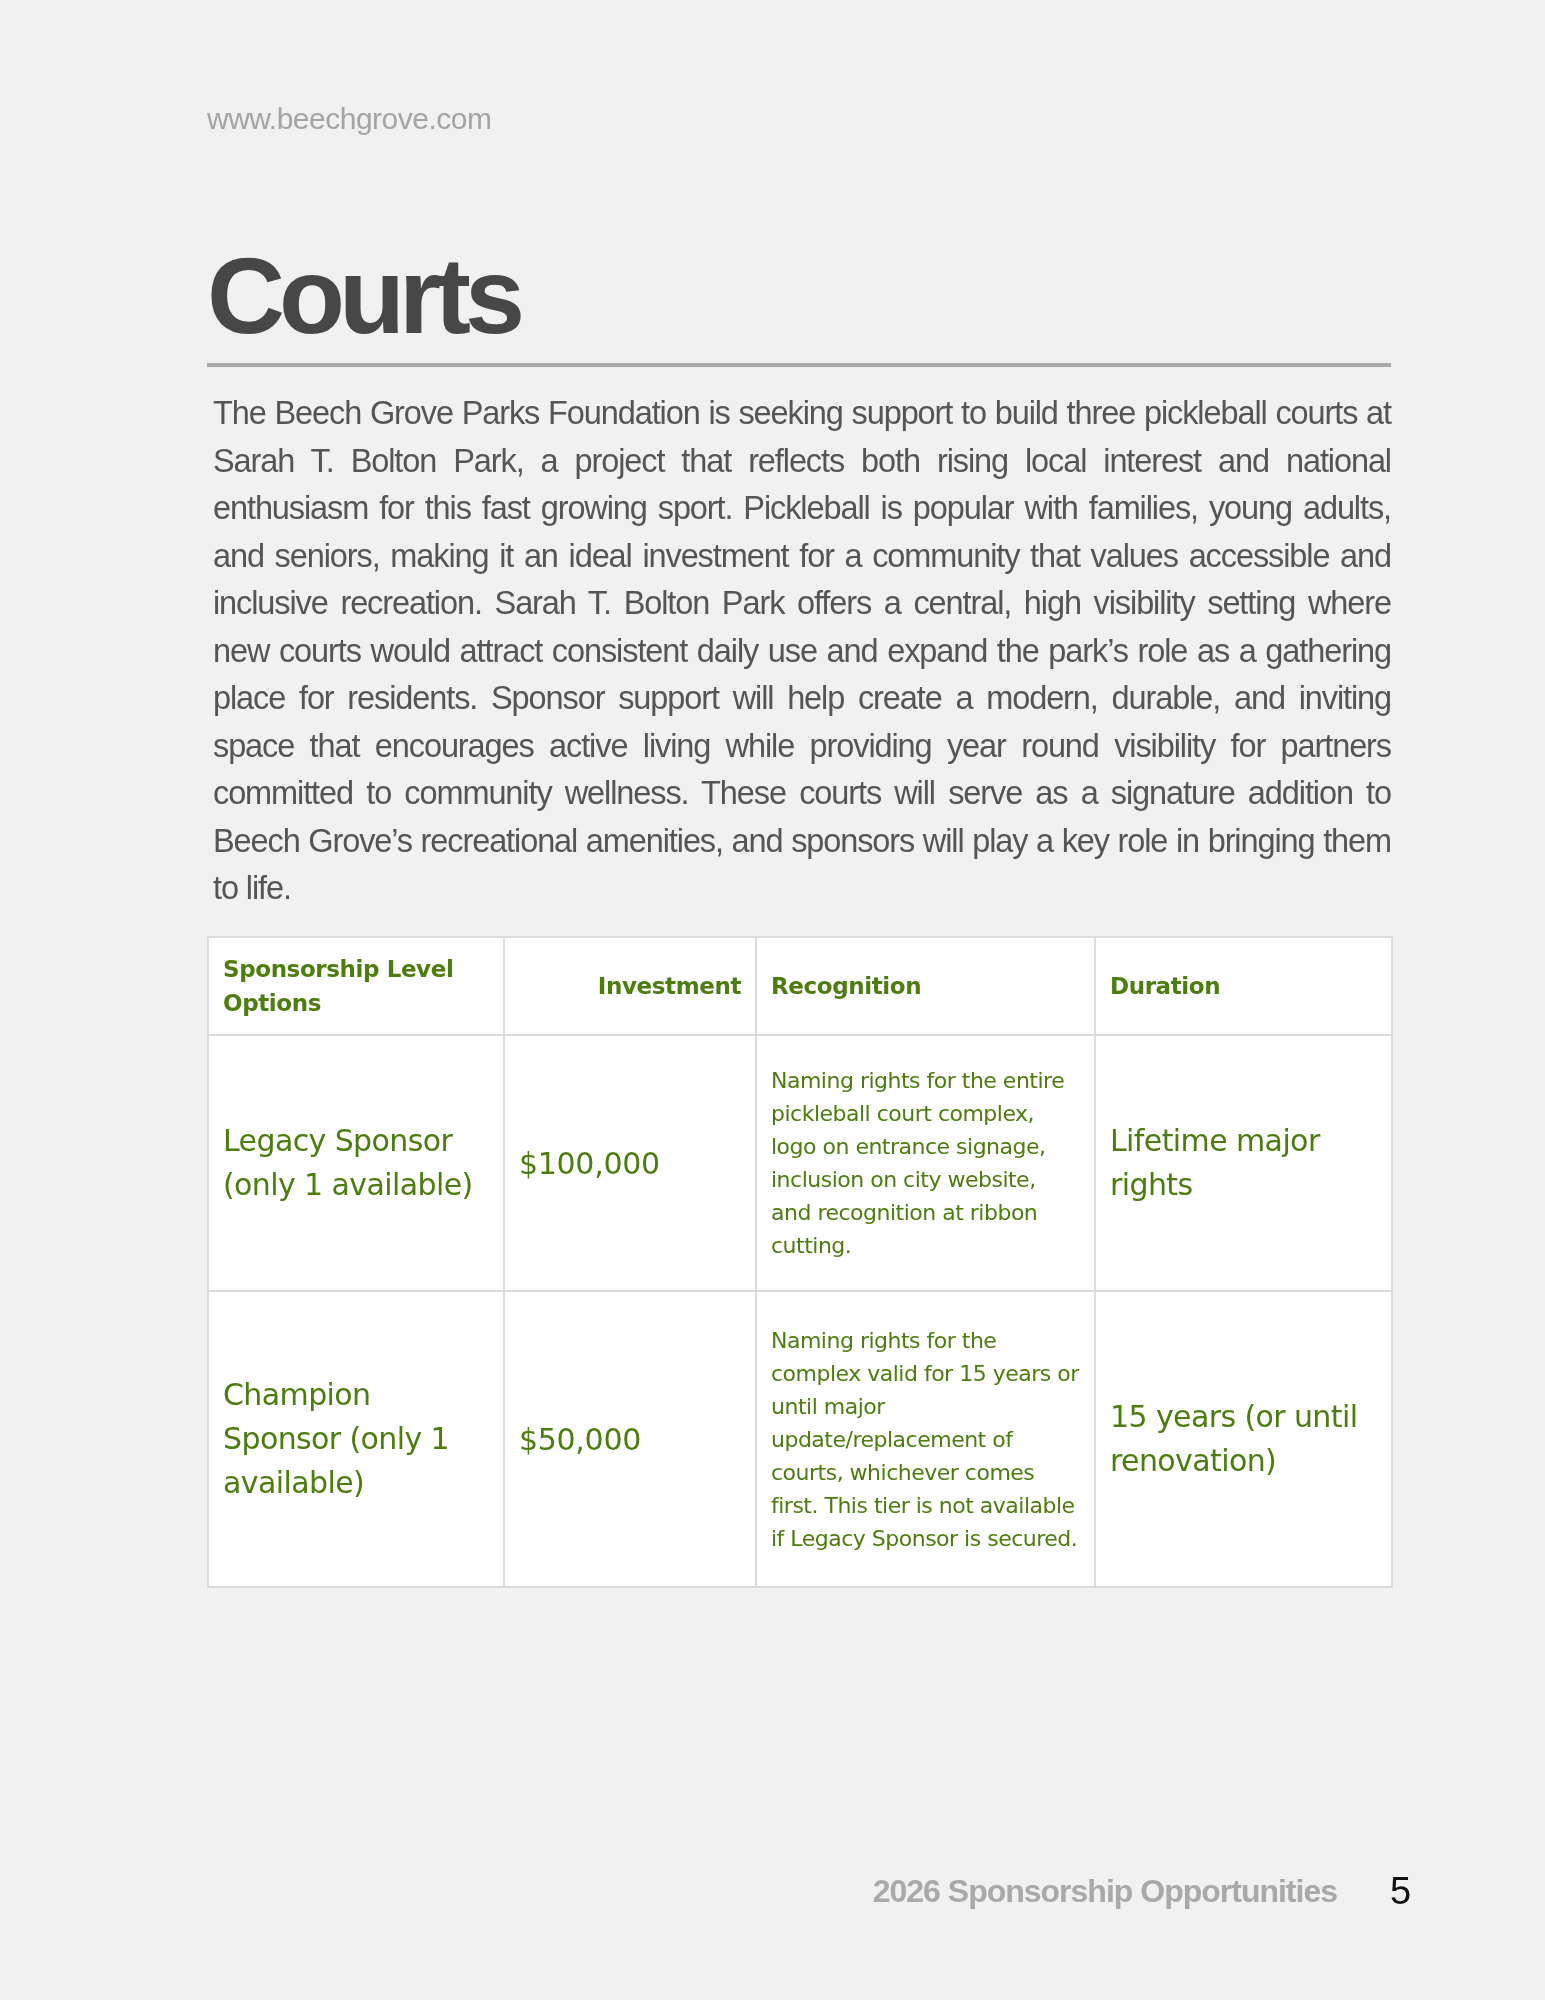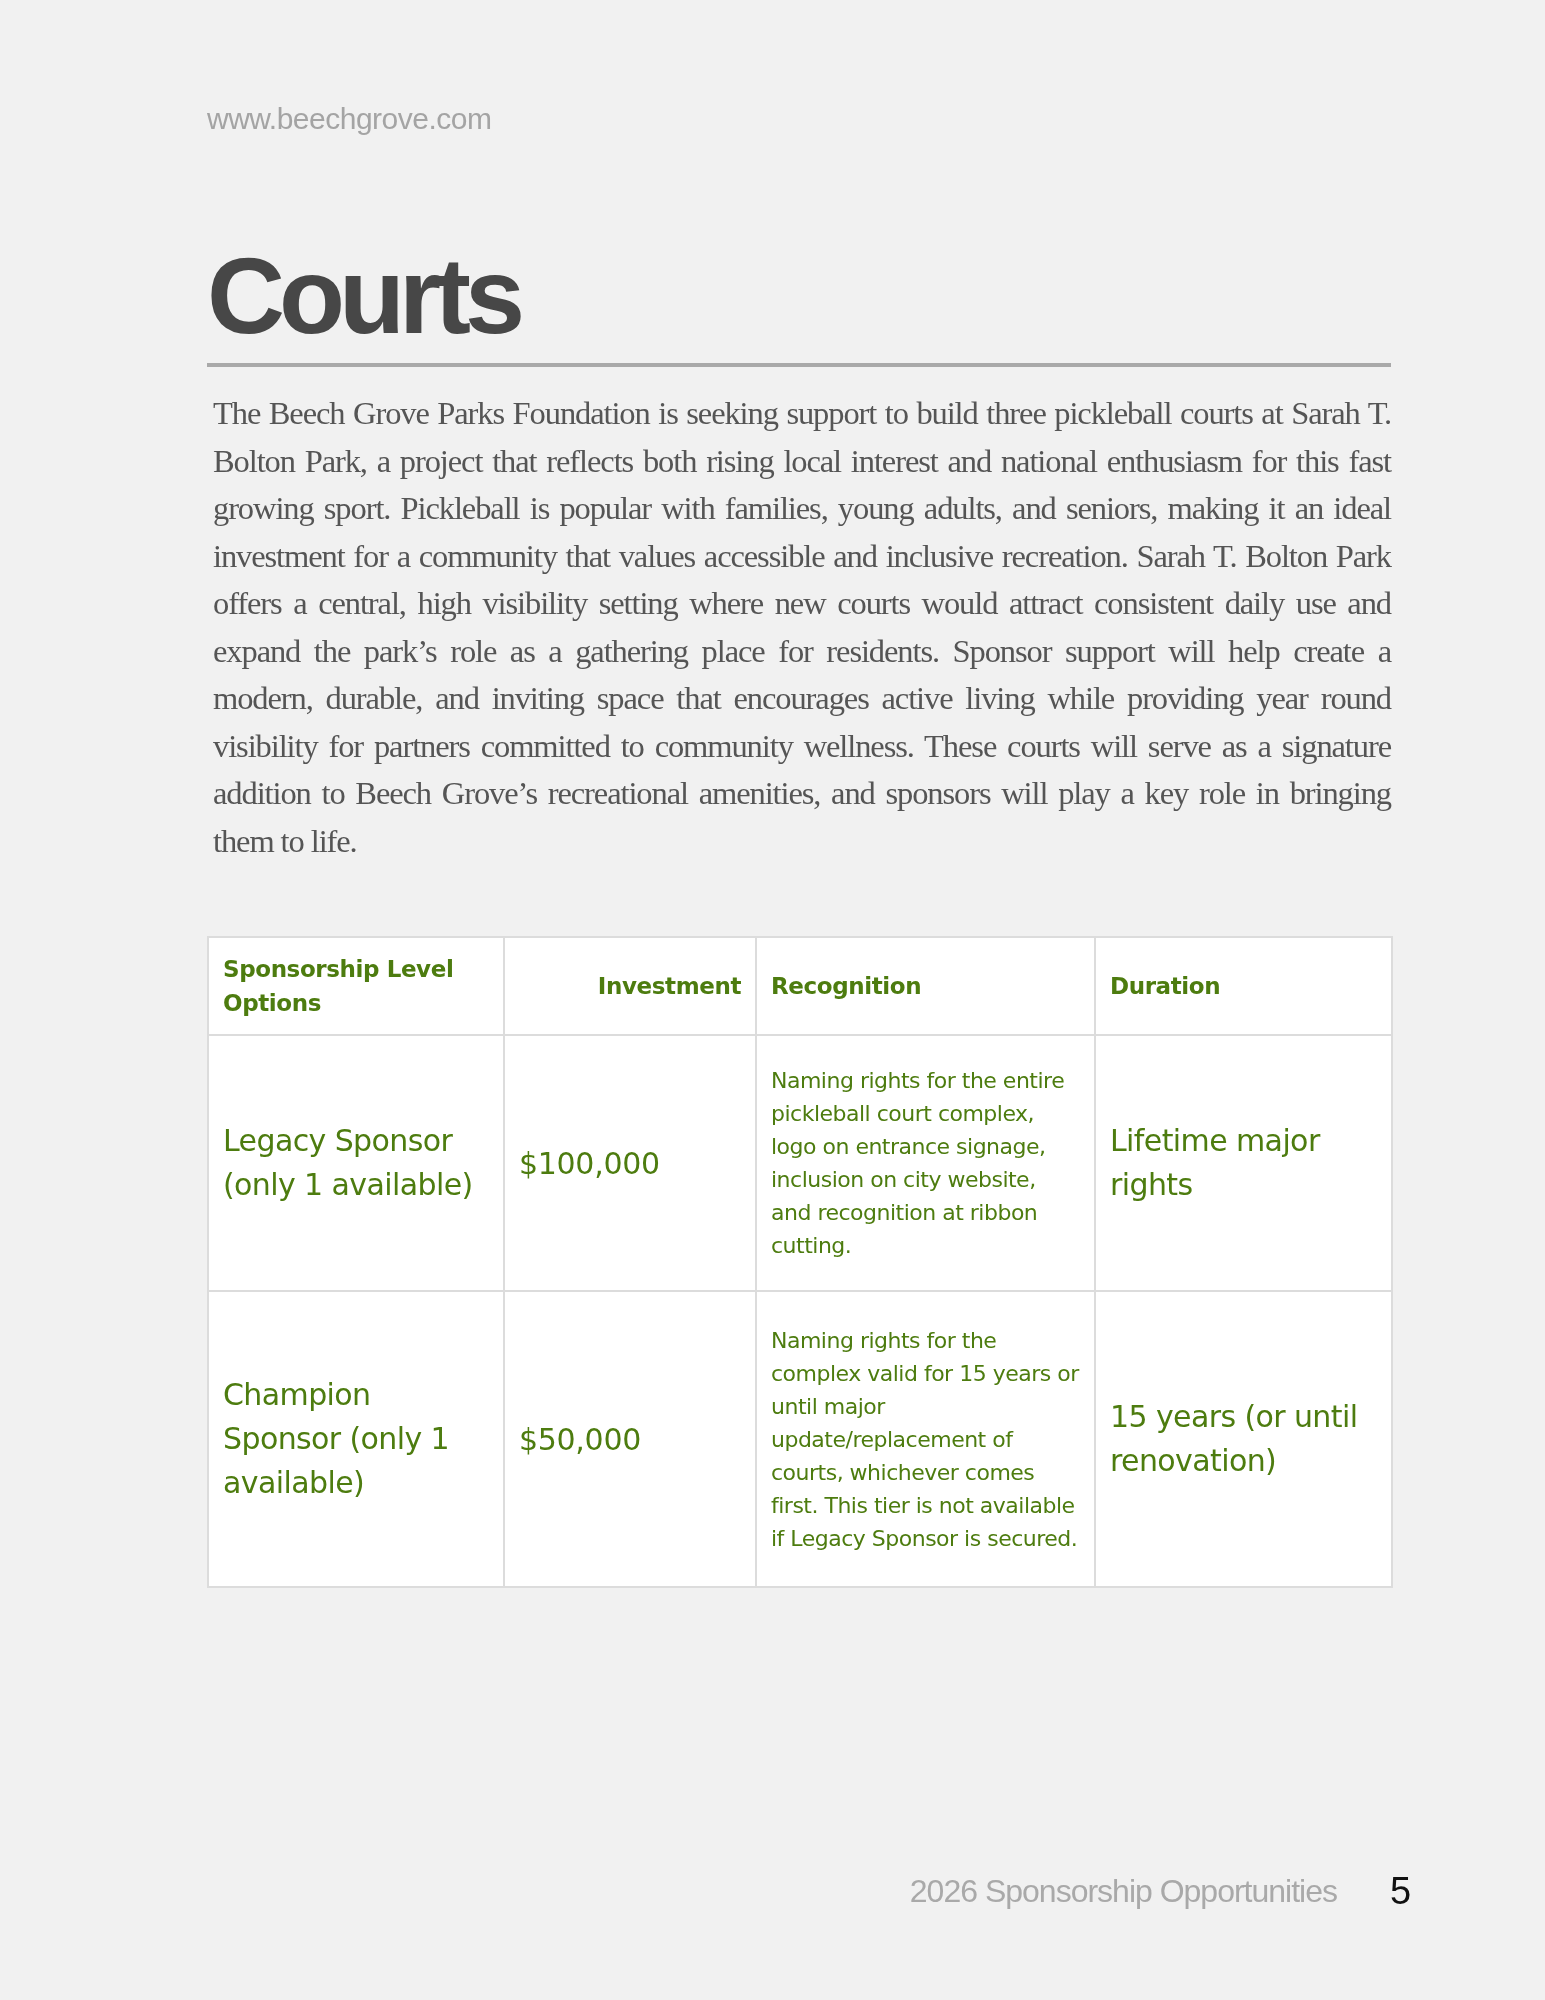--- a/index.html
+++ b/index.html
@@ -26,21 +26,21 @@
     .rule {
       position: absolute; left: 207px; top: 363px;
       width: 1184px; height: 4px; background: #a9a9a9;
     }
     .intro {
       position: absolute; left: 213px; top: 390px;
       width: 1178px; margin: 0;
       font-size: 32.5px; line-height: 47.5px;
       color: #555555; text-align: justify;
       letter-spacing: -1.1px;
-      font-family: Liberation Serif, serif;
+      font-family: Liberation Sans, sans-serif;
     }
     table.sponsors {
       position: absolute; left: 207px; top: 936px;
       width: 1184px;
       border-collapse: collapse;
       background: #ffffff;
       table-layout: fixed;
       font-family: "DejaVu Sans", sans-serif;
       color: #4d7c0f;
     }
@@ -59,20 +59,21 @@
     .inv { font-size: 30px; text-align: left; letter-spacing: -0.3px; }
     .rec { font-size: 22px; line-height: 33px; letter-spacing: -0.5px; }
     .dur { font-size: 30px; line-height: 44px; letter-spacing: -0.6px; }
     tr.r1 td { height: 254px; }
     tr.r2 td { height: 294px; }
     tr.r3 td { height: 253px; }
     .footer-label {
       position: absolute; right: 208px; top: 1873px;
       font-size: 32px; color: #a9a9a9; letter-spacing: -1px;
       font-family: "Liberation Sans", sans-serif;
+      font-weight: bold;
     }
     .page-num {
       position: absolute; left: 1390px; top: 1870px;
       font-size: 38px; color: #111;
       font-family: "Liberation Sans", sans-serif;
     }
   </style>
 </head>
 <body>
 

